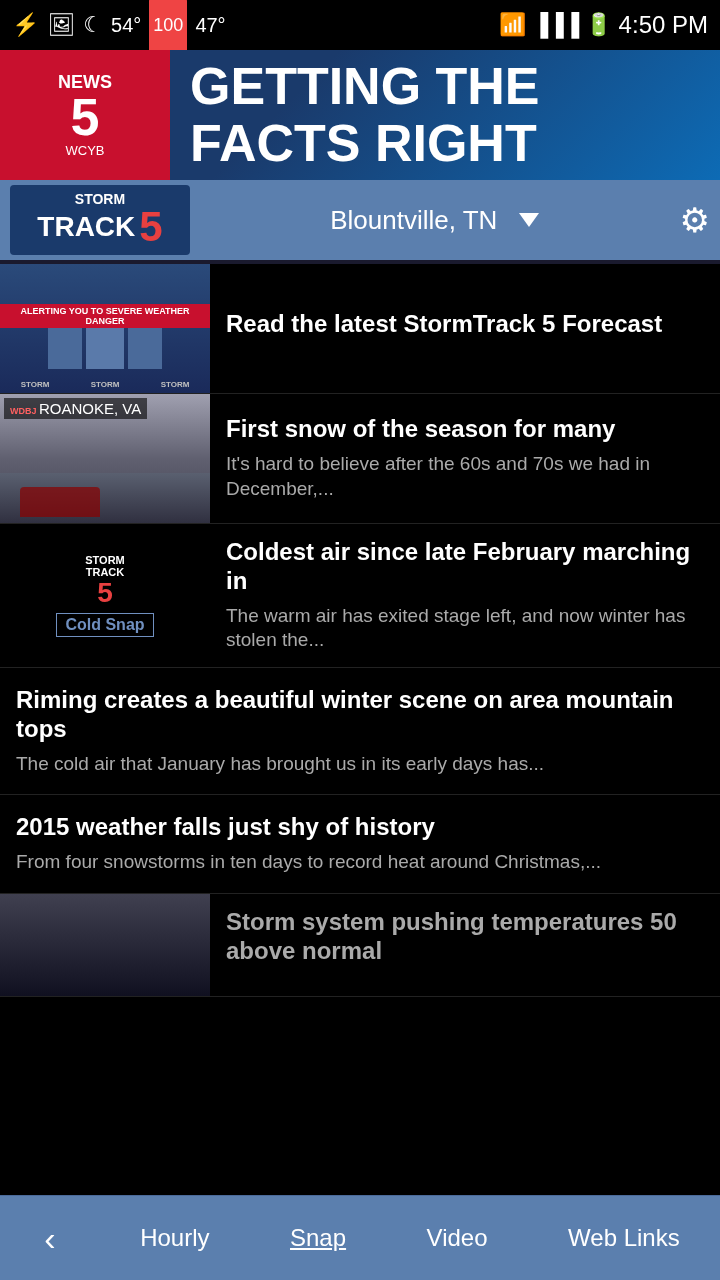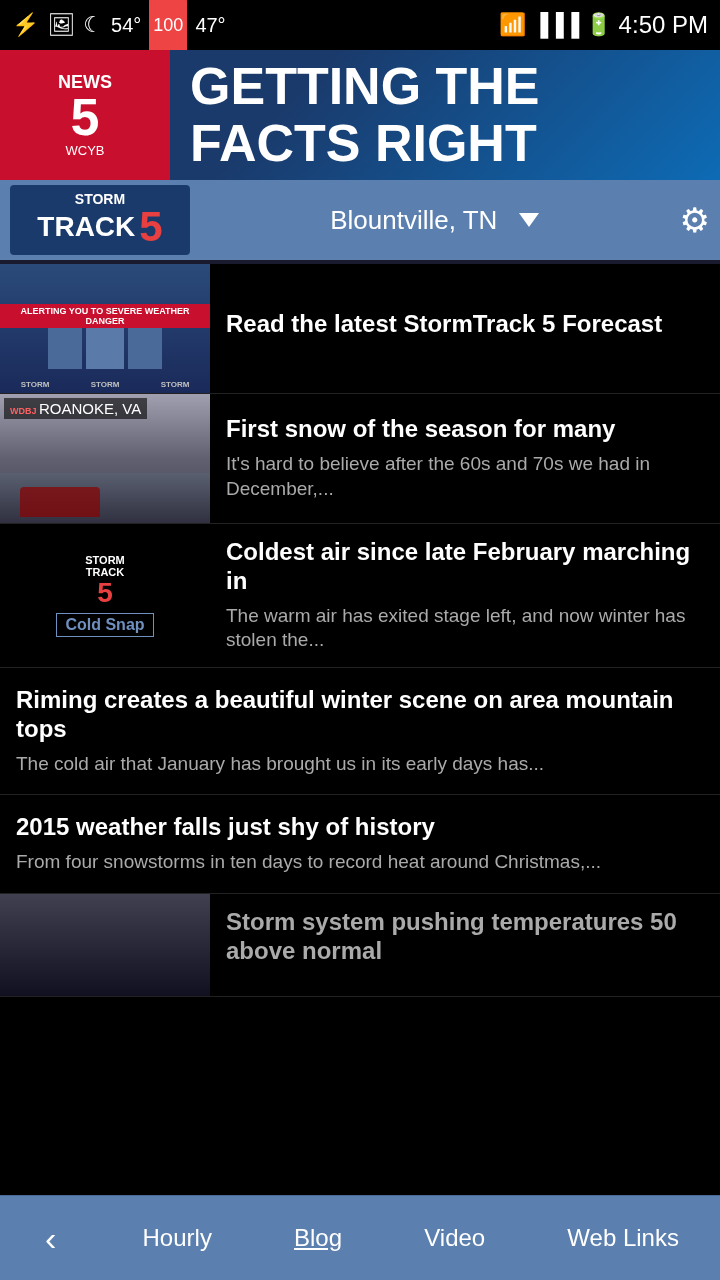--- a/index.html
+++ b/index.html
@@ -411,16 +411,16 @@
     </div>
   </div>
 
 </div>
 
 <div id="bottom-spacer"></div>
 
 <div id="bottom-nav">
   <span class="nav-back">‹</span>
   <span class="nav-item">Hourly</span>
-  <span class="nav-item active">Blog</span>
+  <span class="nav-item active">Snap</span>
   <span class="nav-item">Video</span>
   <span class="nav-item">Web Links</span>
 </div>
 
 </body></html>

